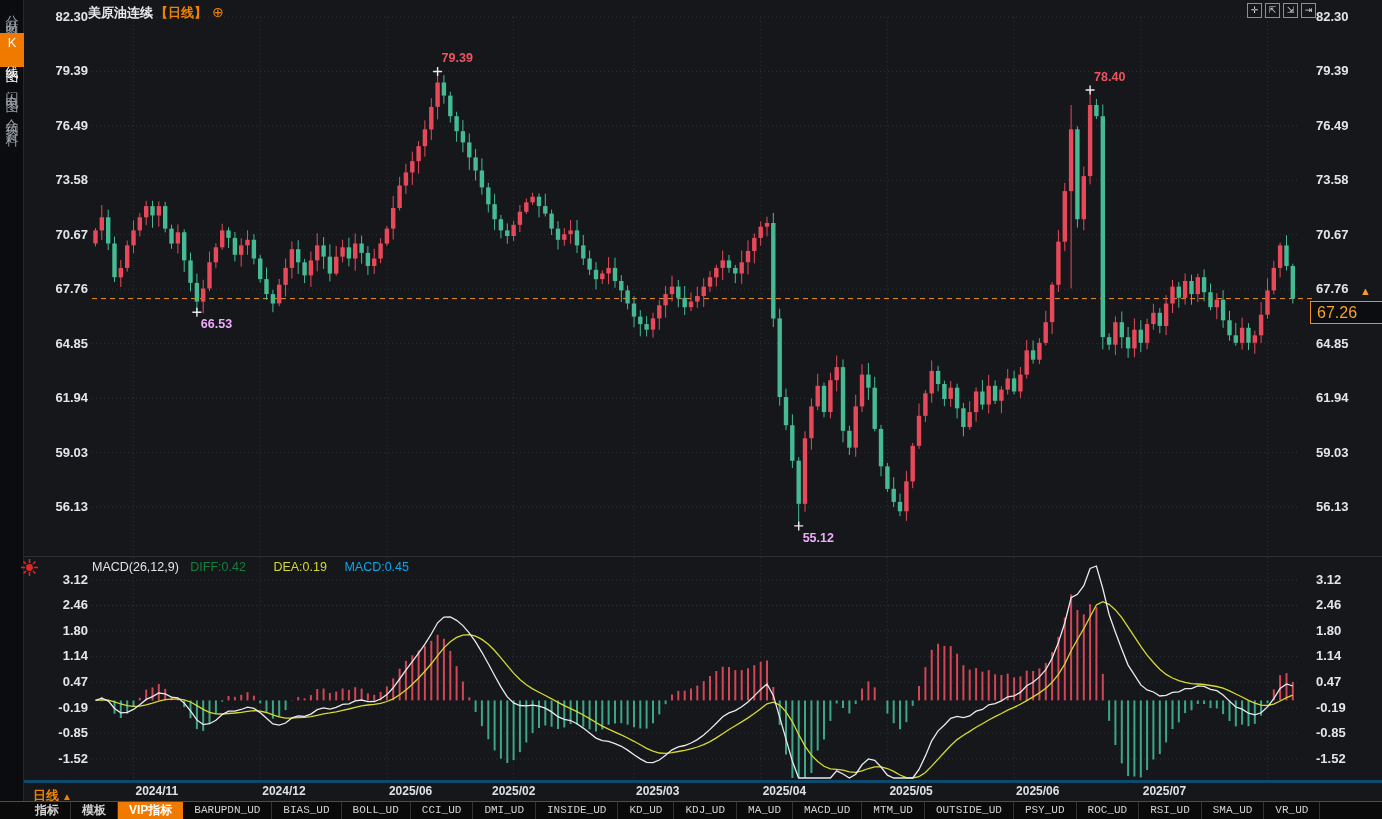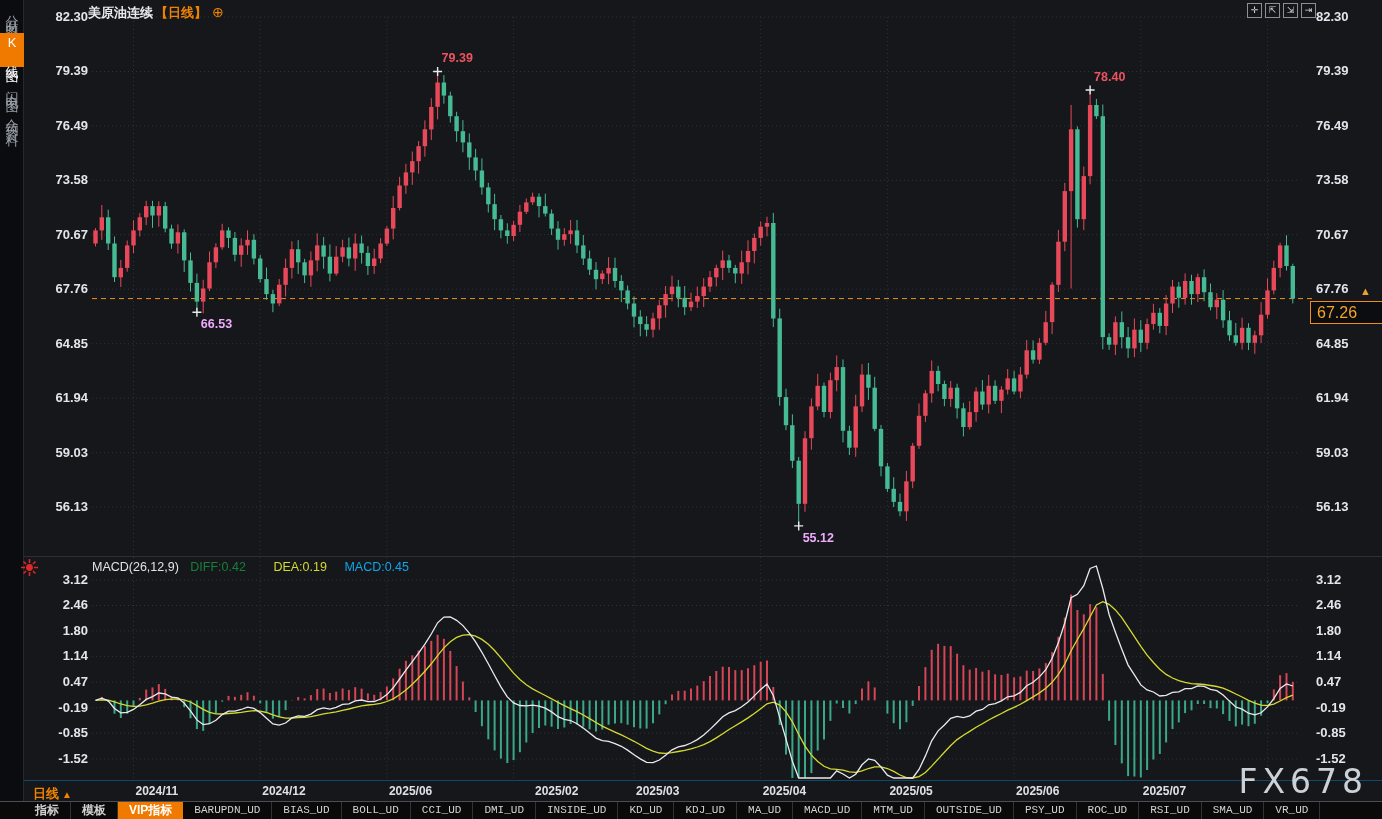--- a/index.html
+++ b/index.html
@@ -34,21 +34,21 @@
   #macdheader{position:absolute;left:92px;top:560px;font-size:12.5px;z-index:4;}
   #macdheader .t1{color:#dfe3e8;} #macdheader .t2{color:#15803d;margin-left:8px;margin-top:28px;}
   #macdheader .t3{color:#d4d832;margin-left:24px;} #macdheader .t4{color:#0ea5e9;margin-left:14px;}
   
   .sep{position:absolute;left:24px;right:0;height:1px;background:#2c2f34;z-index:2;}
   
   #pricetag{position:absolute;left:1310px;top:301px;width:68px;height:21px;background:#0c0d10;
     border:1px solid #f08c1e;color:#f5a32a;font-size:16px;line-height:21px;padding-left:6px;z-index:6;}
   #pricearrow{position:absolute;left:1360px;top:285px;color:#f0a030;font-size:11px;z-index:6;}
   
-  #xaxis{position:absolute;left:24px;right:0;top:780px;height:21px;border-top:1px solid #0c4a6e;z-index:3;}
+  #xaxis{position:absolute;left:24px;right:0;top:780px;height:21px;border-top:3px solid #0c4a6e;z-index:3;}
   #period{position:absolute;left:9px;top:4px;color:#f08300;font-size:13px;font-weight:bold;cursor:pointer;}
   #period .arr{font-size:10px;margin-left:3px;}
   
   #toolbar{position:absolute;left:0;bottom:0;width:1382px;height:18px;background:#0a0a0a;
     border-top:1px solid #4a4d52;display:flex;box-sizing:border-box;padding-left:24px;z-index:7;text-align:right;}
   .titem{color:#d2d2d2;border-right:1px solid #333336;padding:0 11px;line-height:17px;cursor:pointer;white-space:nowrap;}
   .titem.cjk{font-size:12px;font-weight:bold;}
   .titem.mono{font-family:"Liberation Mono","DejaVu Sans Mono",monospace;font-size:11px;}
   .titem.act{background:#f07a00;color:#ffffff;border-right:none;}
   
@@ -712,21 +712,20 @@
 
   <div id="pricearrow">▲</div>
   <div id="pricetag">67.26</div>
 
   <div id="xaxis">
     <div id="period">
       <span>日线</span><span class="arr">▲</span>
     </div>
   </div>
 
-  <div id="watermark">FX678</div>
 
   <div id="toolbar">
       <div class="titem cjk">指标</div>
       <div class="titem cjk">模板</div>
       <div class="titem act cjk">VIP指标</div>
       <div class="titem mono">BARUPDN_UD</div>
       <div class="titem mono">BIAS_UD</div>
       <div class="titem mono">BOLL_UD</div>
       <div class="titem mono">CCI_UD</div>
       <div class="titem mono">DMI_UD</div>
@@ -776,21 +775,21 @@
     <div class="axr" style="left: 1316px; top: 674.237px;">0.47</div>
     <div class="axl" style="left: 38px; top: 699.7px;">-0.19</div>
     <div class="axr" style="left: 1316px; top: 699.7px;">-0.19</div>
     <div class="axl" style="left: 38px; top: 725.163px;">-0.85</div>
     <div class="axr" style="left: 1316px; top: 725.163px;">-0.85</div>
     <div class="axl" style="left: 38px; top: 751.011px;">-1.52</div>
     <div class="axr" style="left: 1316px; top: 751.011px;">-1.52</div>
     <div class="xlab" style="left: 135.51px; top: 784px;">2024/11</div>
     <div class="xlab" style="left: 262.21px; top: 784px;">2024/12</div>
     <div class="xlab" style="left: 388.91px; top: 784px;">2025/06</div>
-    <div class="xlab" style="left: 535px; top: 784px;">2025/02</div>
+    <div class="xlab" style="left: 492px; top: 784px;">2025/02</div>
     <div class="xlab" style="left: 635.975px; top: 784px;">2025/03</div>
     <div class="xlab" style="left: 762.675px; top: 784px;">2025/04</div>
     <div class="xlab" style="left: 889.375px; top: 784px;">2025/05</div>
     <div class="xlab" style="left: 1016.08px; top: 784px;">2025/06</div>
     <div class="xlab" style="left: 1142.78px; top: 784px;">2025/07</div>
     <div class="ann hi" style="left: 441.59px; top: 51.4839px;">79.39</div>
     <div class="ann lo" style="left: 200.86px; top: 317.262px;">66.53</div>
     <div class="ann lo" style="left: 802.685px; top: 530.891px;">55.12</div>
     <div class="ann hi" style="left: 1094.1px; top: 70.0197px;">78.40</div>
   </div>

